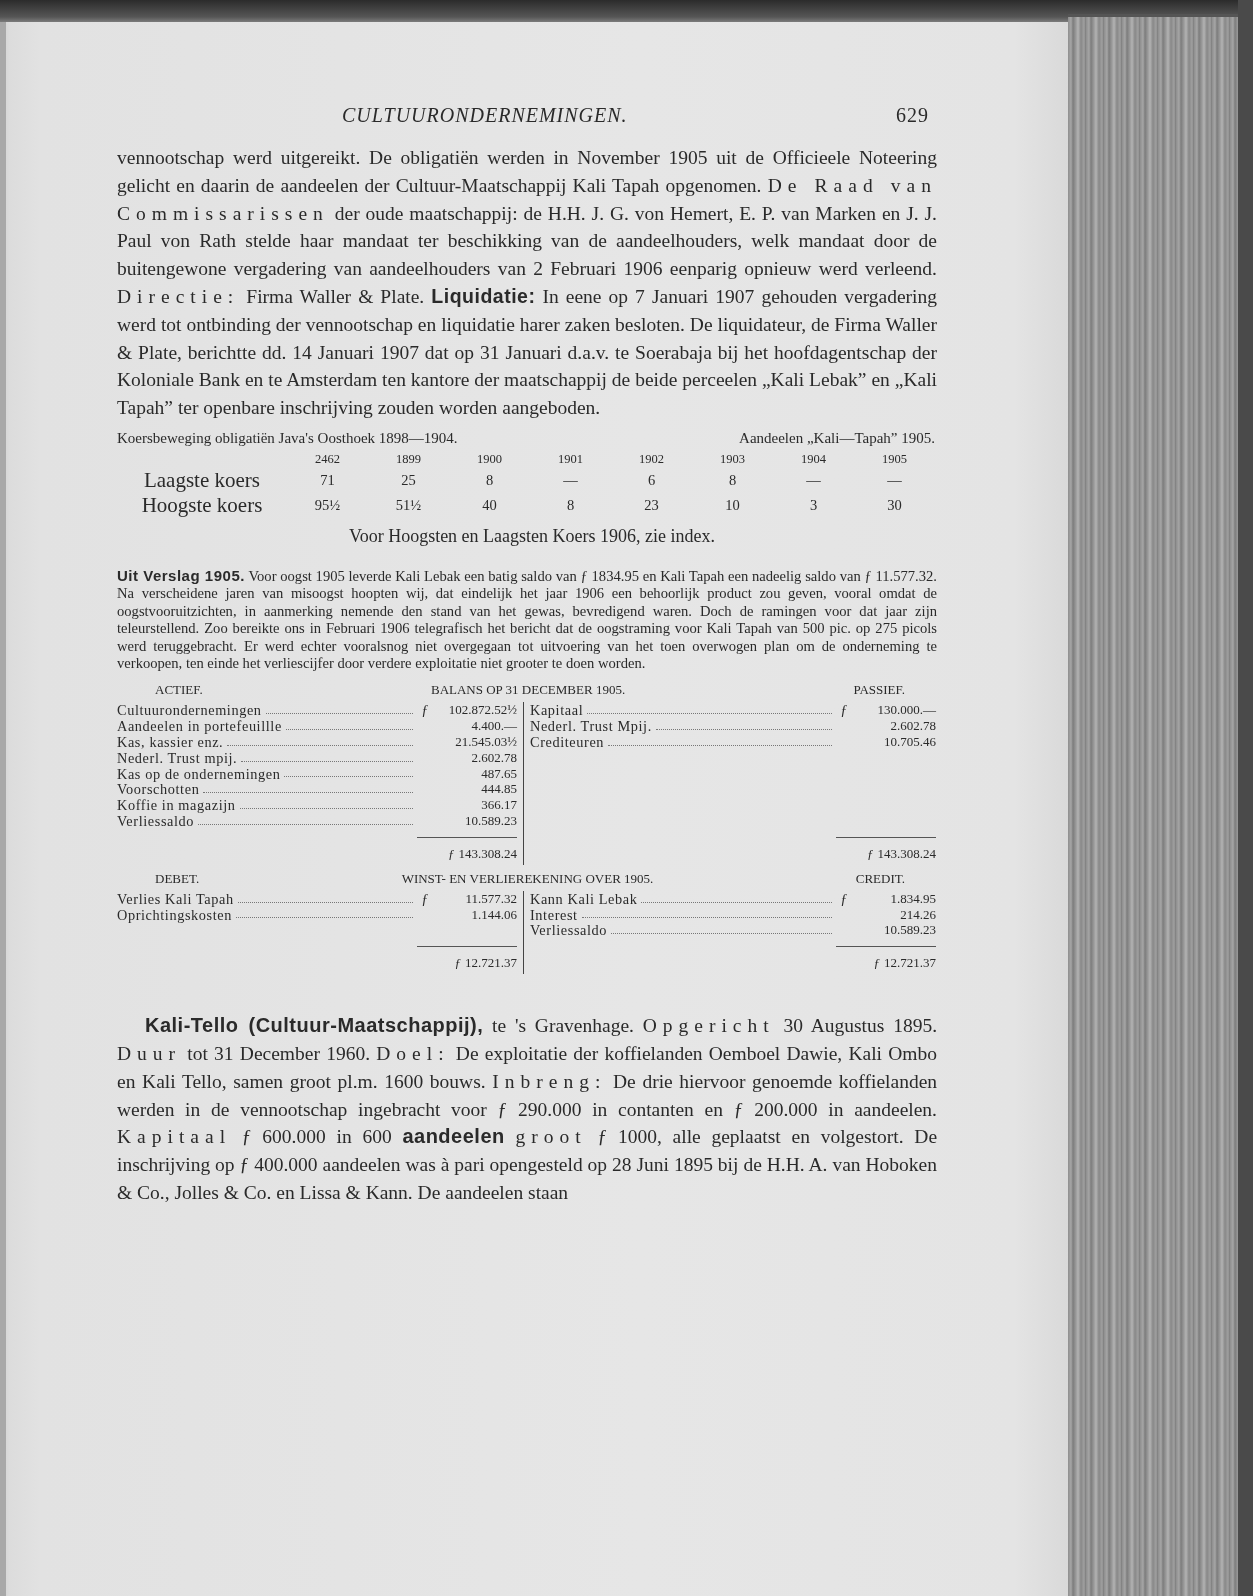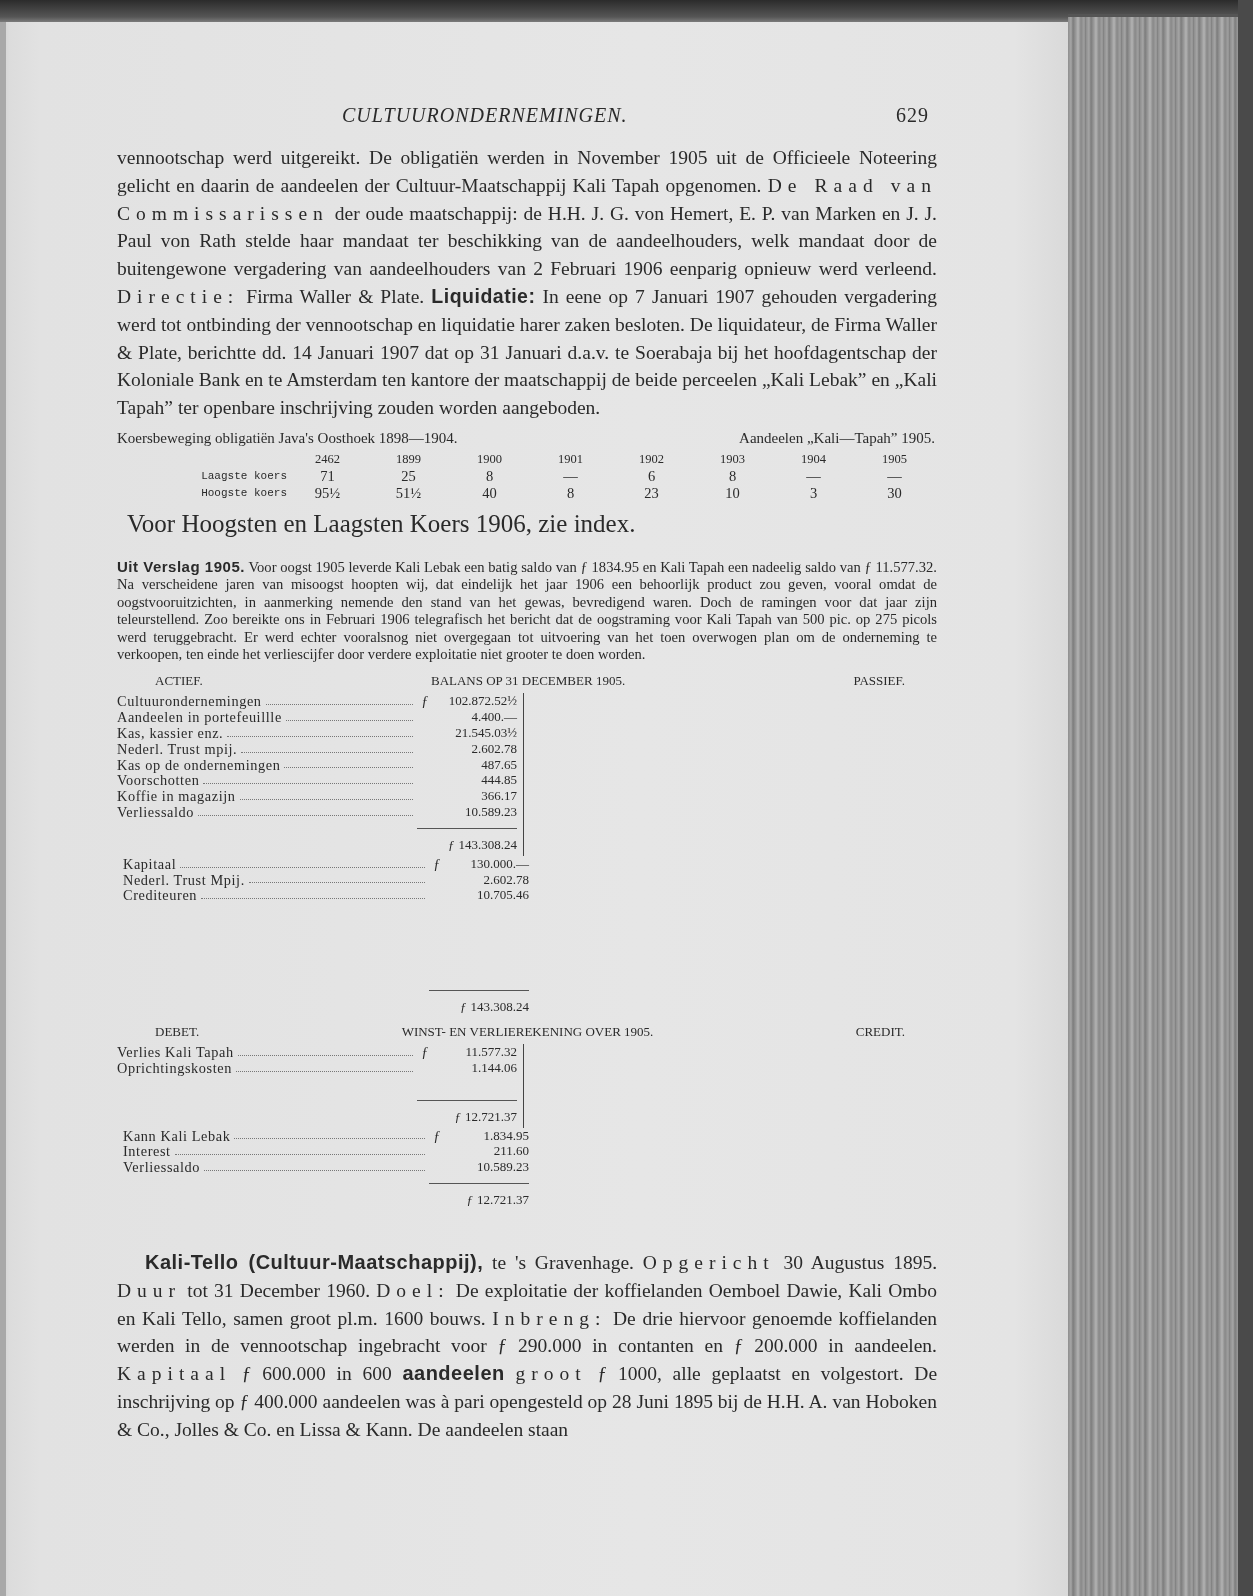--- a/index.html
+++ b/index.html
@@ -55,36 +55,36 @@
   .bold-sans {
     font-family: "Liberation Sans", "DejaVu Sans", sans-serif;
     font-weight: bold; letter-spacing: 0.5px;
   }
   .koers {
     margin-top: 8px; font-size: 15px;
   }
   .koers-caption { display: flex; justify-content: space-between; width: 818px; }
   .koers table { border-collapse: collapse; margin-top: 4px; }
   .koers td { padding: 0; height: 17px; font-size: 14.5px; text-align: center; }
-  .koers td.rowlabel { text-align: right; width: 170px; font-size: 11px; font-family: Liberation Mono, monospace; }
+  .koers td.rowlabel { text-align: center; width: 170px; font-size: 21px; }
   .koers td.yr { font-size: 12.5px; }
   .koers td.val { width: 81px; }
   .note {
-    text-align: left; font-size: 25px; margin-top: 8px; margin-left: 10px;
+    text-align: center; font-size: 18px; margin-top: 8px; margin-left: 10px;
   }
   .report {
     margin-top: 20px; font-size: 14.6px; line-height: 17.4px; text-align: justify;
   }
   .report .bold-sans { font-size: 15px; }
   .balance { margin-top: 10px; font-size: 15px; }
   .bal-head {
     display: flex; justify-content: space-between; height: 20px; font-size: 13px;
     padding: 0 32px 0 38px;
   }
-  .bal-grid { display: flex; flex-direction: column; }
+  .bal-grid { display: flex; }
   .bal-col { width: 405px; }
   .bal-col.left { border-right: 1.5px solid #444; padding-right: 6px; width: 400px; }
   .bal-col.right { padding-left: 6px; width: 406px; }
   .bal-row { display: flex; height: 15.8px; font-size: 14.3px; letter-spacing: 0.6px; }
   .bal-row .lbl { white-space: nowrap; }
   .bal-row .dots {
     flex: 1; border-bottom: 1px dotted #777; margin: 0 4px 4px 4px;
   }
   .bal-row .cur { width: 12px; font-style: italic; text-align: right; }
   .bal-row .amt { width: 88px; text-align: right; font-size: 13px; letter-spacing: 0; }
@@ -313,21 +313,21 @@
         <div class="bal-row">
             <span class="lbl">Kann Kali Lebak</span>
             <span class="dots"></span>
             <span class="cur">ƒ</span>
             <span class="amt">1.834.95</span>
           </div>
         <div class="bal-row">
             <span class="lbl">Interest</span>
             <span class="dots"></span>
             <span class="cur"></span>
-            <span class="amt">211.60</span>
+            <span class="amt">214.26</span>
           </div>
         <div class="bal-row">
             <span class="lbl">Verliessaldo</span>
             <span class="dots"></span>
             <span class="cur"></span>
             <span class="amt">10.589.23</span>
           </div>
         <div class="bal-sumline">
             <span></span>
           </div>

